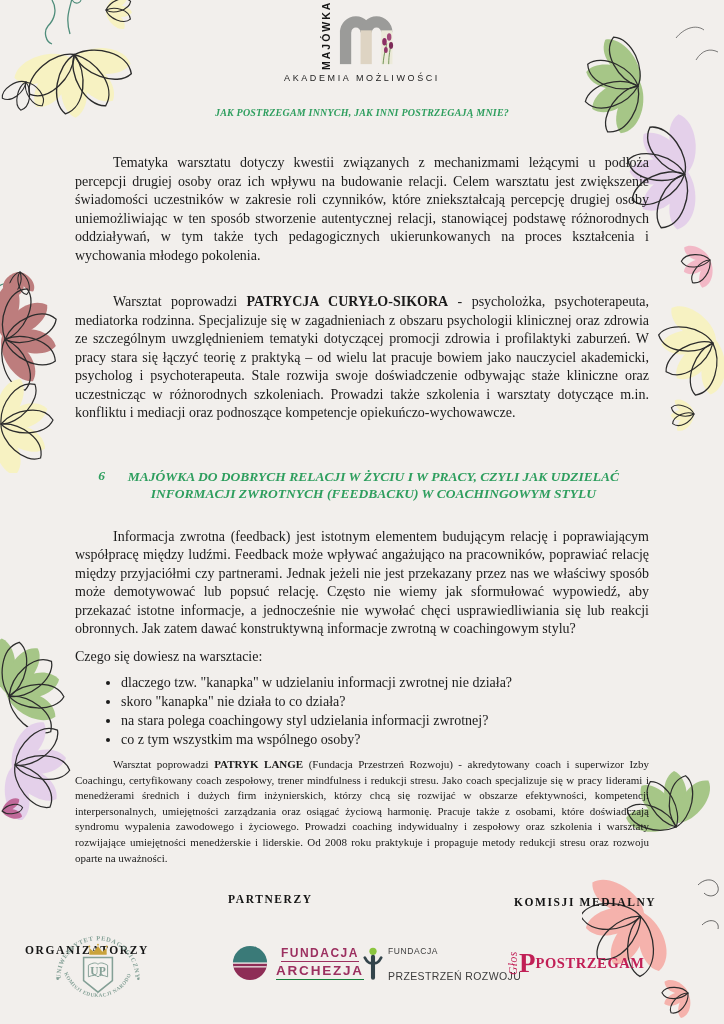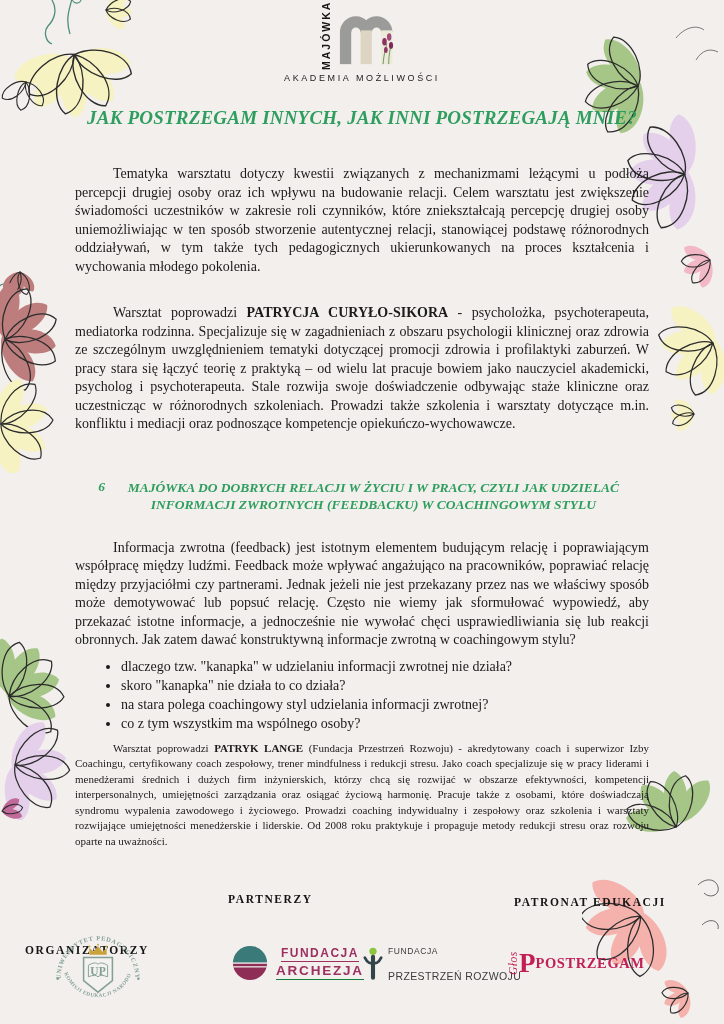--- a/index.html
+++ b/index.html
@@ -20,21 +20,21 @@
     letter-spacing:2px;color:#161616;height:62px;margin-top:2px;
   }
   .logo-subtitle{
     font-family:"Liberation Sans",sans-serif;font-size:9px;letter-spacing:2.6px;
     color:#222;margin-top:3px;
   }
 
   
   h1{
     margin:24px 0 0 0;text-align:center;
-    font-size:19px;font-style:italic;font-weight:bold;color:#2e9e5e;
+    font-size:10px;font-style:italic;font-weight:bold;color:#2e9e5e;
     letter-spacing:.2px;
   }
   h2{
     margin:45px auto 0 auto;display:flex;justify-content:center;gap:16px;
     font-size:13.5px;font-style:italic;font-weight:bold;color:#2e9e5e;
     width:560px;
   }
   .h2-num{flex:0 0 auto;}
   .h2-text{text-align:center;max-width:505px;line-height:17px;}
 
@@ -345,34 +345,35 @@
 
     <p class="para indent p-presenter1"><span>Warsztat poprowadzi </span><span class="bold-name">PATRYCJA CURYŁO-SIKORA</span><span> - psycholożka, psychoterapeuta, mediatorka rodzinna. Specjalizuje się w zagadnieniach z obszaru psychologii klinicznej oraz zdrowia ze szczególnym uwzględnieniem tematyki dotyczącej promocji zdrowia i profilaktyki zaburzeń. W pracy stara się łączyć teorię z praktyką – od wielu lat pracuje bowiem jako nauczyciel akademicki, psycholog i psychoterapeuta. Stale rozwija swoje doświadczenie odbywając staże kliniczne oraz uczestnicząc w różnorodnych szkoleniach. Prowadzi także szkolenia i warsztaty dotyczące m.in. konfliktu i mediacji oraz podnoszące kompetencje opiekuńczo-wychowawcze.</span></p>
 
     <h2>
       <span class="h2-num">6</span>
       <span class="h2-text">MAJÓWKA DO DOBRYCH RELACJI W ŻYCIU I W PRACY, CZYLI JAK UDZIELAĆ INFORMACJI ZWROTNYCH (FEEDBACKU) W COACHINGOWYM STYLU</span>
     </h2>
 
     <p class="para indent p-intro2">Informacja zwrotna (feedback) jest istotnym elementem budującym relację i poprawiającym współpracę między ludźmi. Feedback może wpływać angażująco na pracowników, poprawiać relację między przyjaciółmi czy partnerami. Jednak jeżeli nie jest przekazany przez nas we właściwy sposób może demotywować lub popsuć relację. Często nie wiemy jak sformułować wypowiedź, aby przekazać istotne informacje, a jednocześnie nie wywołać chęci usprawiedliwiania się lub reakcji obronnych. Jak zatem dawać konstruktywną informacje zwrotną w coachingowym stylu?</p>
 
+    <p class="para p-listintro">Czego się dowiesz na warsztacie:</p>
 
     <ul class="agenda">
       <li>dlaczego tzw. "kanapka" w udzielaniu informacji zwrotnej nie działa?</li>
       <li>skoro "kanapka" nie działa to co działa?</li>
       <li>na stara polega coachingowy styl udzielania informacji zwrotnej?</li>
       <li>co z tym wszystkim ma wspólnego osoby?</li>
     </ul>
 
     <p class="para indent p-presenter2"><span>Warsztat poprowadzi </span><span class="bold-name">PATRYK LANGE</span><span> (Fundacja Przestrzeń Rozwoju) - akredytowany coach i superwizor Izby Coachingu, certyfikowany coach zespołowy, trener mindfulness i redukcji stresu. Jako coach specjalizuje się w pracy liderami i menedżerami średnich i dużych firm inżynierskich, którzy chcą się rozwijać w obszarze efektywności, kompetencji interpersonalnych, umiejętności zarządzania oraz osiągać życiową harmonię. Pracuje także z osobami, które doświadczają syndromu wypalenia zawodowego i życiowego. Prowadzi coaching indywidualny i zespołowy oraz szkolenia i warsztaty rozwijające umiejętności menedżerskie i liderskie. Od 2008 roku praktykuje i propaguje metody redukcji stresu oraz rozwoju oparte na uważności.</span></p>
   </div>
 
   <div class="footer-heading fh-org">ORGANIZATORZY</div>
   <div class="footer-heading fh-partners">PARTNERZY</div>
-  <div class="footer-heading fh-patron">PATRONAT EDUKACJI</div>
+  <div class="footer-heading fh-patron">KOMISJI MEDIALNY</div>
 
   <div class="up-logo">
     <svg width="96" height="96" viewBox="0 0 100 100">
       <defs>
         <path id="arcTop" d="M 11 56 A 39 39 0 0 1 89 56"></path>
         <path id="arcBottom" d="M 15 51 A 37 37 0 0 0 85 51"></path>
       </defs>
       <text font-family="Liberation Serif, serif" font-size="6.6" font-weight="bold" fill="#84a096" letter-spacing="0.8">
         <textPath href="#arcTop" startOffset="50%" text-anchor="middle">UNIWERSYTET PEDAGOGICZNY</textPath>
       </text>

